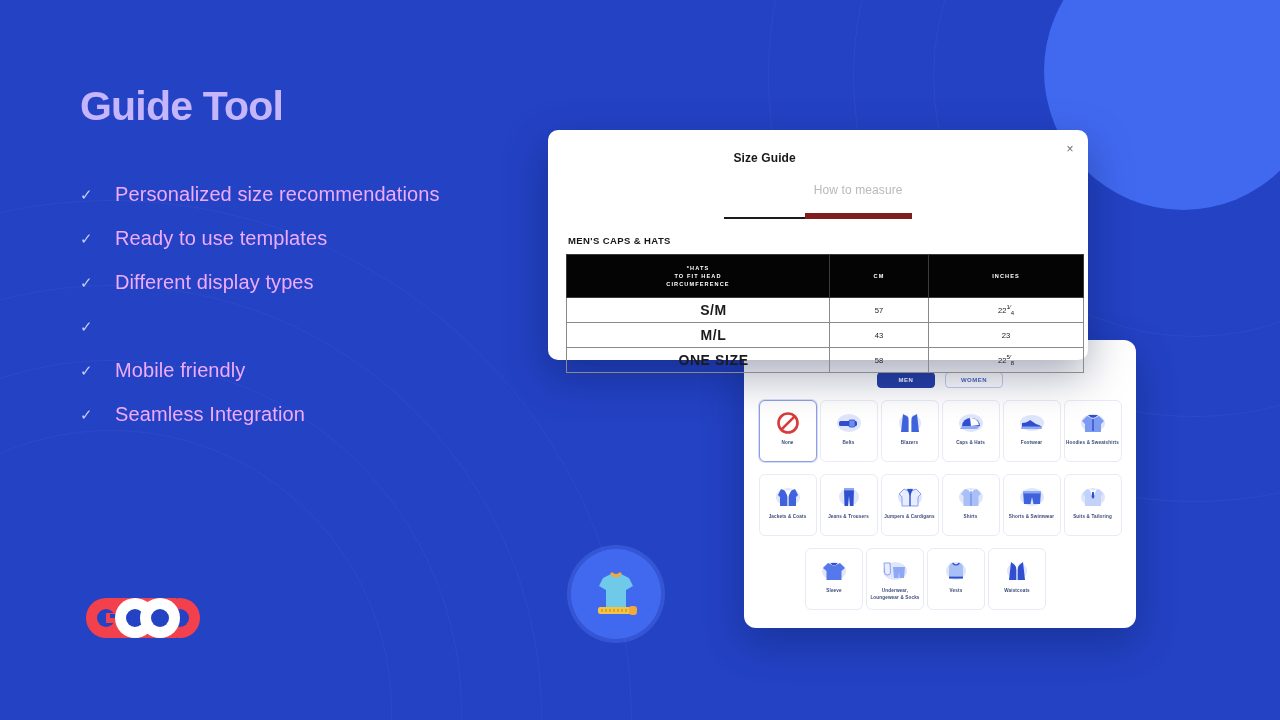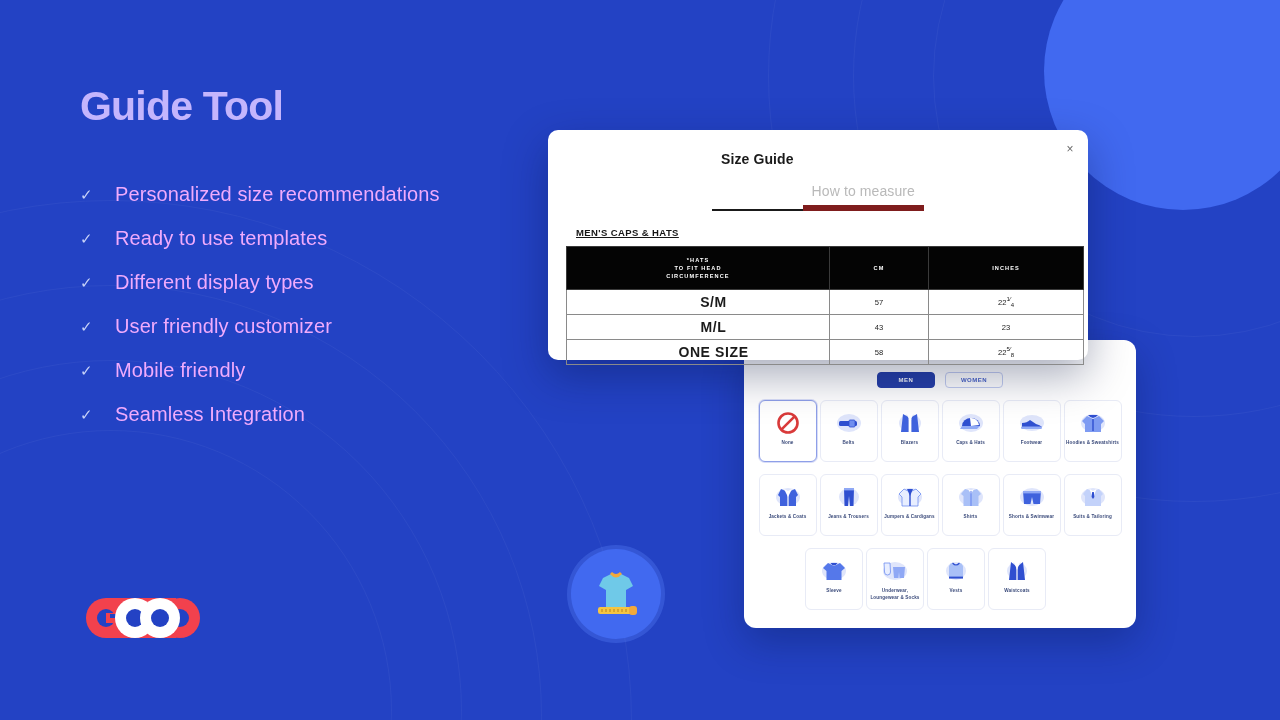--- a/index.html
+++ b/index.html
@@ -232,44 +232,43 @@
     text-align: center;
     cursor: pointer;
   }
   .modal-tabs {
     display: flex;
     justify-content: center;
     gap: 0;
     padding-top: 21px;
   }
   .tab {
-    font-size: 14px;
-    padding: 0 9px 6px 9px;
+    font-size: 12px;
+    padding: 0 9px 16px 9px;
     cursor: pointer;
     letter-spacing: 0.1px;
   }
   .tab.active {
     color: #1a1a1a;
     font-weight: 700;
     border-bottom: 2px solid #1a1a1a;
   }
   .tab.inactive {
     color: #b9b9b9;
     font-weight: 400;
     border-bottom: 6px solid #7f1d1d;
     margin-top: 32px;
   }
 
   .table-title {
-    margin: 16px 0 0 28px;
+    margin: 16px 0 0 20px;
     font-size: 9.5px;
     font-weight: 700;
     color: #161616;
     letter-spacing: 0.4px;
-    text-decoration: underline;
   }
   .size-table {
     margin: 8px 0 0 18px;
     width: 502px;
     border-collapse: collapse;
     table-layout: fixed;
   }
   .size-table th {
     background: #040404;
     color: #ffffff;
@@ -327,21 +326,20 @@
       <li class="feature-item">
         <span class="check-icon">✓</span>
         <span class="feature-label">Ready to use templates</span>
       </li>
       <li class="feature-item">
         <span class="check-icon">✓</span>
         <span class="feature-label">Different display types</span>
       </li>
       <li class="feature-item">
         <span class="check-icon">✓</span>
-        <span class="feature-label">User friendly customizer</span>
       </li>
       <li class="feature-item">
         <span class="check-icon">✓</span>
         <span class="feature-label">Mobile friendly</span>
       </li>
       <li class="feature-item">
         <span class="check-icon">✓</span>
         <span class="feature-label">Seamless Integration</span>
       </li>
     </ul>

